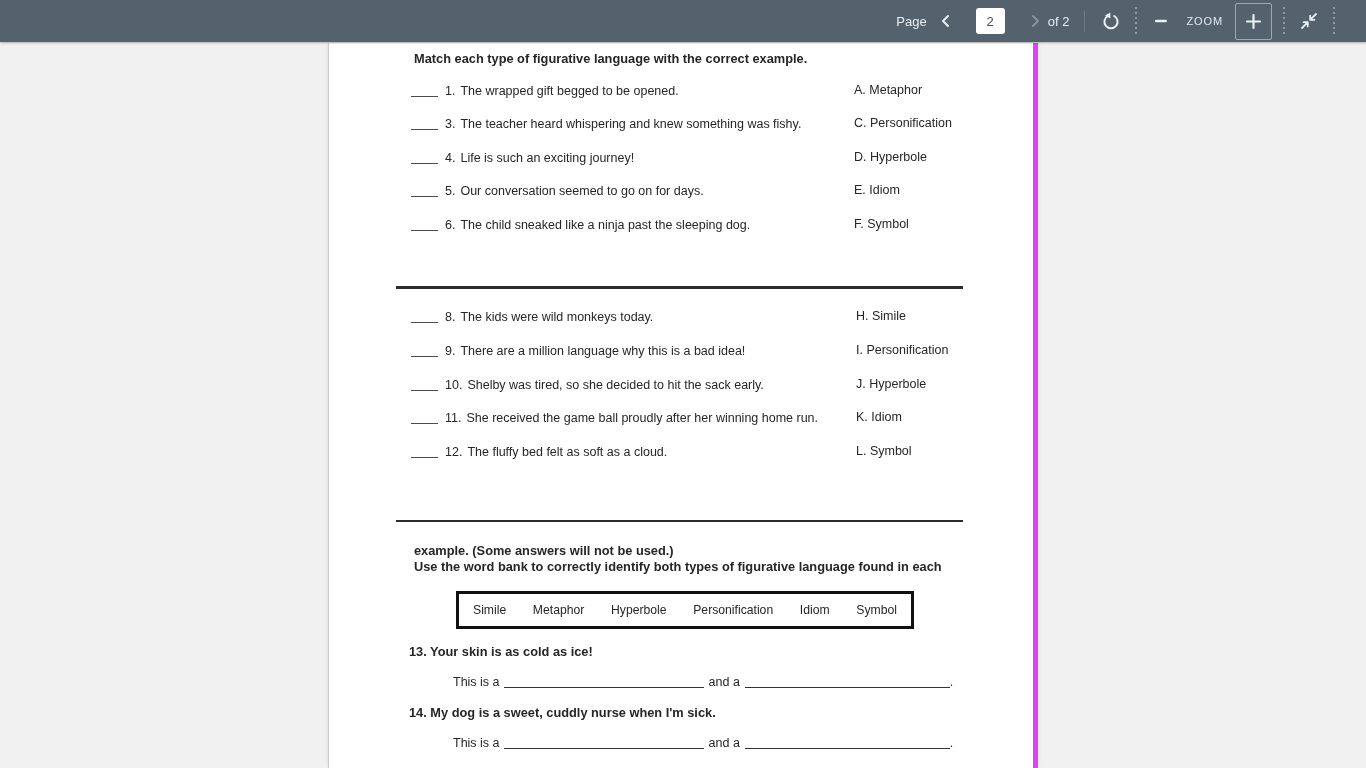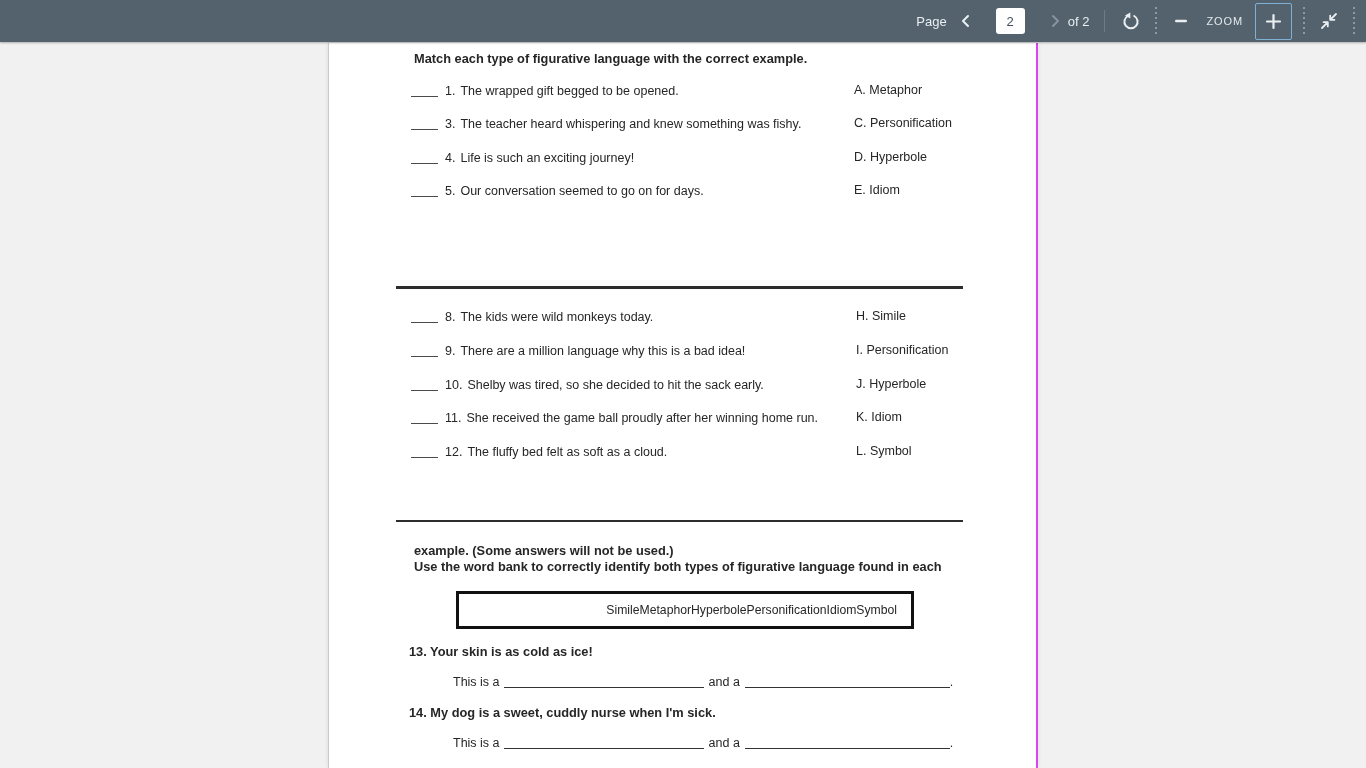--- a/index.html
+++ b/index.html
@@ -1,51 +1,51 @@
 <!DOCTYPE html>
 <html><head>
 <meta charset="utf-8">
 <style>
   *{margin:0;padding:0;box-sizing:border-box}
   html,body{width:1366px;height:768px;overflow:hidden;font-family:"Liberation Sans",sans-serif;background:#f1f1f1}
 
   
   .toolbar{position:absolute;top:0;left:0;width:1366px;height:42px;background:#54626e;display:flex;align-items:center;z-index:10;box-shadow:0 1px 2px rgba(0,0,0,.28)}
-  .tb-cluster{margin-left:auto;display:flex;align-items:center;padding-right:11px}
+  .tb-cluster{margin-left:auto;display:flex;align-items:center;padding-right:31px}
   .tb-label{color:#e9eef1;font-size:13px;white-space:nowrap}
   .tb-btn{background:none;border:none;color:#eaeff2;display:flex;align-items:center;justify-content:center;width:26px;height:32px;cursor:pointer;padding:0}
   .tb-btn.disabled{color:#87939e}
   .page-input{width:29px;height:26px;border:none;border-radius:3px;background:#fff;color:#45505a;font-size:13px;text-align:center;font-family:inherit;margin:0 17px;outline:none}
   .sep-solid{width:1px;height:22px;background:#6d7b88;margin:0 13px 0 15px}
   .sep-dot{width:2px;height:28px;margin:0 11px;background-image:repeating-linear-gradient(to bottom,#8d99a4 0 2px,transparent 2px 5px)}
   .zoom-label{color:#e3e9ed;font-size:11px;letter-spacing:.9px;margin:16px 12px;white-space:nowrap}
   .focus-box{width:37px;height:37px;border:1px solid #7db2d6;border-radius:2px;display:flex;align-items:center;justify-content:center}
   .focus-box .tb-btn{width:30px}
 
   
   .viewer{position:absolute;top:42px;left:0;width:1366px;height:726px;background:#f1f1f1}
-  .page{position:absolute;left:328px;top:1px;width:710px;height:725px;background:#fff;border-left:1px solid #c9cbcd;border-right:2px solid #d946ef;box-shadow:0 0 4px rgba(0,0,0,.10);color:#262626}
+  .page{position:absolute;left:328px;top:1px;width:710px;height:725px;background:#fff;border-left:1px solid #c9cbcd;border-right:5px solid #d946ef;box-shadow:0 0 4px rgba(0,0,0,.10);color:#262626}
 
   .h1{position:absolute;top:8px;left:85px;font-size:12.8px;font-weight:bold;white-space:nowrap}
   .mlist{position:absolute;left:82px;right:6px}
   .mlist.s1{top:40px}
   .mlist.s2{top:266px}
   .mrow{position:relative;height:33.4px;font-size:12.5px;line-height:14px;white-space:nowrap}
   .s2 .mrow{height:33.8px}
   .mblank{display:inline-block;width:27px;border-bottom:1.3px solid #4b4b4b;height:12px;margin-right:7px;position:relative;top:2px}
   .mnum{margin-right:5px}
   .mans{position:absolute;left:443px;top:0}
   .s2 .mans{left:445px}
 
   .rule{position:absolute;left:67px;width:567px;background:#2d2d2d}
   .rule1{top:243px;height:3px}
   .rule2{top:477px;height:2px}
 
   .h2{position:absolute;top:500px;left:85px;font-weight:bold;font-size:12.8px;line-height:16px;white-space:nowrap}
-  .wordbank{position:absolute;top:548px;left:127px;width:458px;height:30px;border:3px solid #111;display:flex;align-items:center;justify-content:flex-end;padding:16px 14px;font-size:12.2px}
+  .wordbank{position:absolute;top:548px;left:127px;width:458px;height:30px;border:3px solid #111;display:flex;align-items:center;justify-content:space-between;padding:16px 14px;font-size:12.2px}
 
   .q{position:absolute;left:80px;font-weight:bold;font-size:12.8px;white-space:nowrap}
   .q13{top:601px}.q14{top:662px}
   .fill{position:absolute;left:124px;font-size:12.5px;white-space:nowrap}
   .fill1{top:632px}.fill2{top:693px}
   .uline{display:inline-block;border-bottom:1.2px solid #333;height:11px;position:relative;top:2px}
   .u1{width:200px;margin:0 5px 0 4px}
   .u2{width:205px;margin-left:5px}
 
   svg{display:block}
@@ -145,20 +145,24 @@
         <div class="mrow">
           <span class="mblank"></span><span class="mnum">4.</span><span>Life is such an exciting journey!</span>
           <span class="mans">D. Hyperbole</span>
         </div>
 
         <div class="mrow">
           <span class="mblank"></span><span class="mnum">5.</span><span>Our conversation seemed to go on for days.</span>
           <span class="mans">E. Idiom</span>
         </div>
 
+        <div class="mrow">
+          <span class="mblank"></span><span class="mnum">6.</span><span>The child sneaked like a ninja past the sleeping dog.</span>
+          <span class="mans">F. Symbol</span>
+        </div>
       </div>
 
     <div class="rule rule1"></div>
 
     <div class="mlist s2">
 
 
         <div class="mrow">
           <span class="mblank"></span><span class="mnum">8.</span><span>The kids were wild monkeys today.</span>
           <span class="mans">H. Simile</span>

